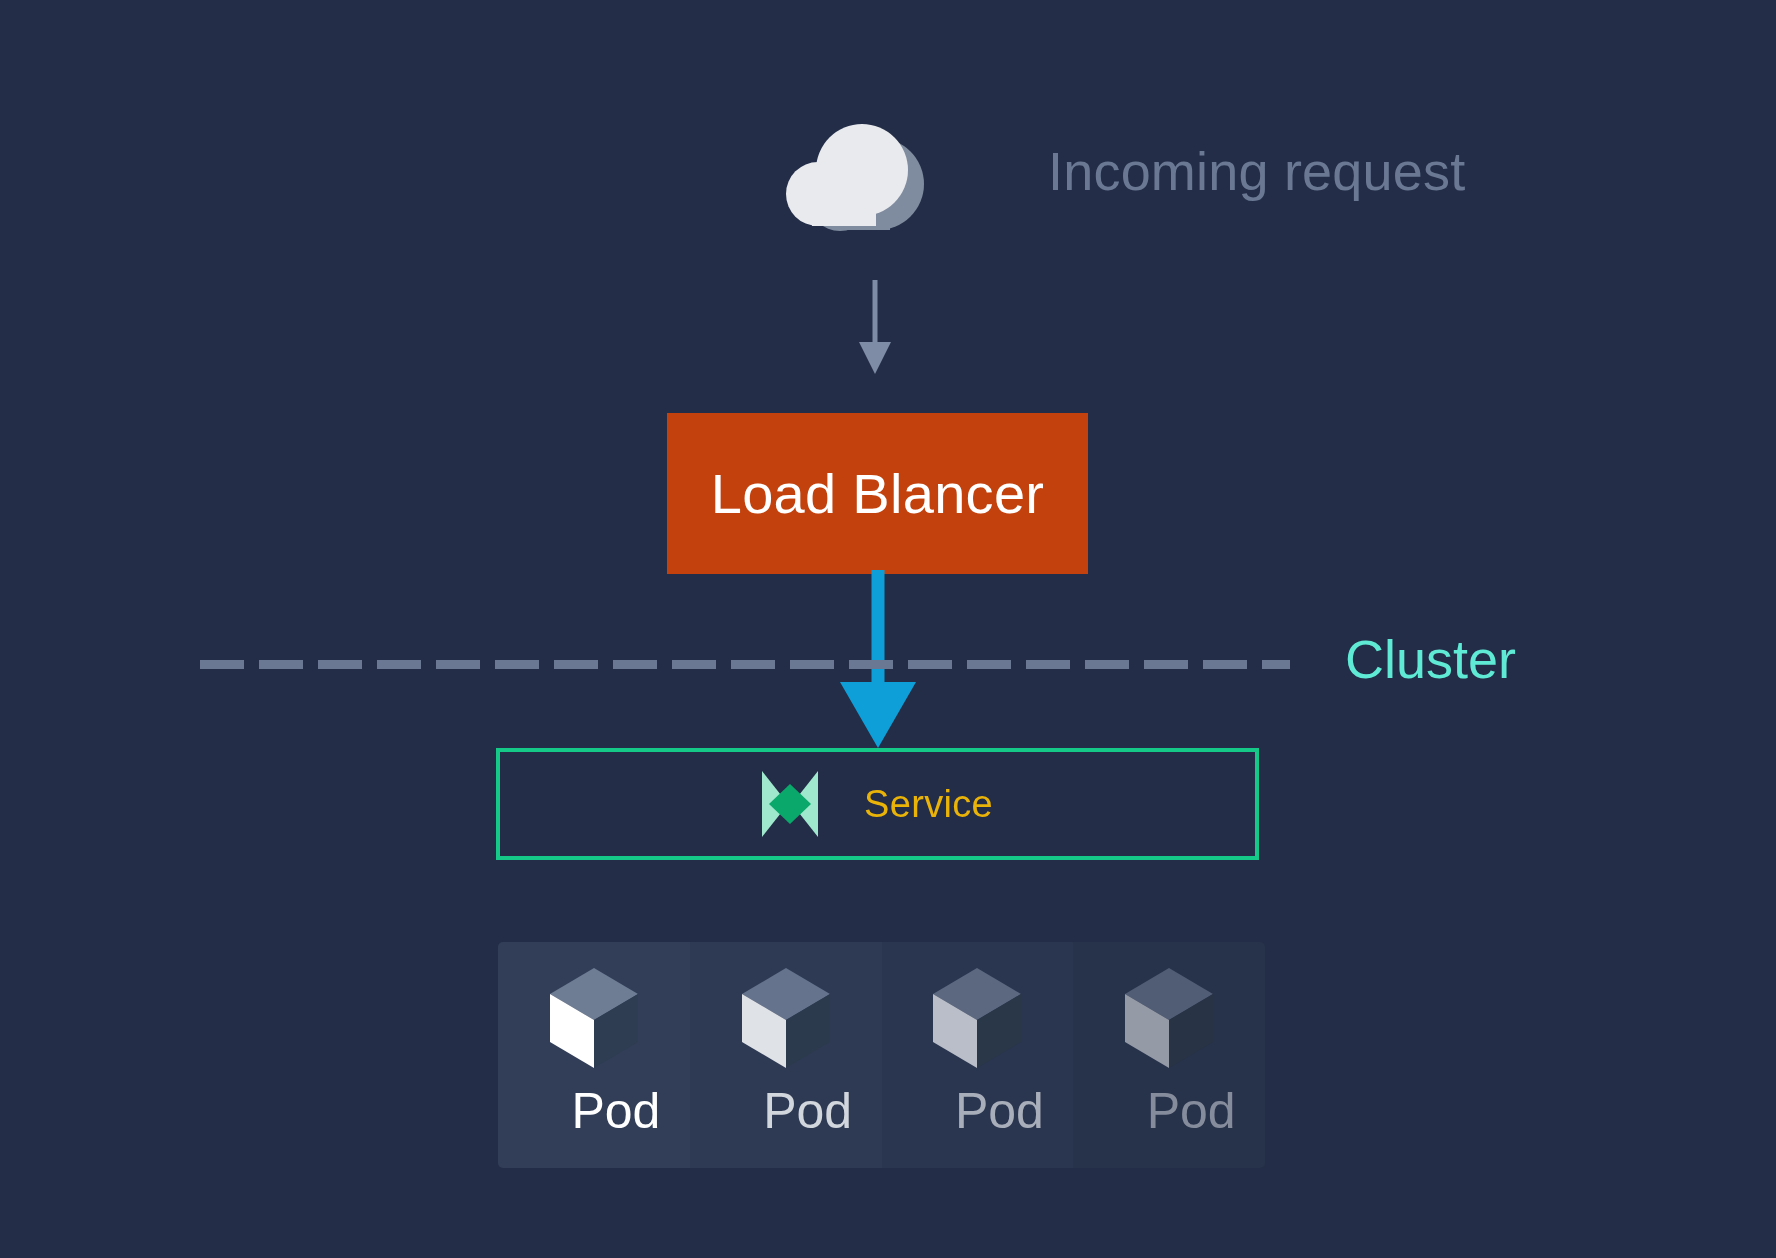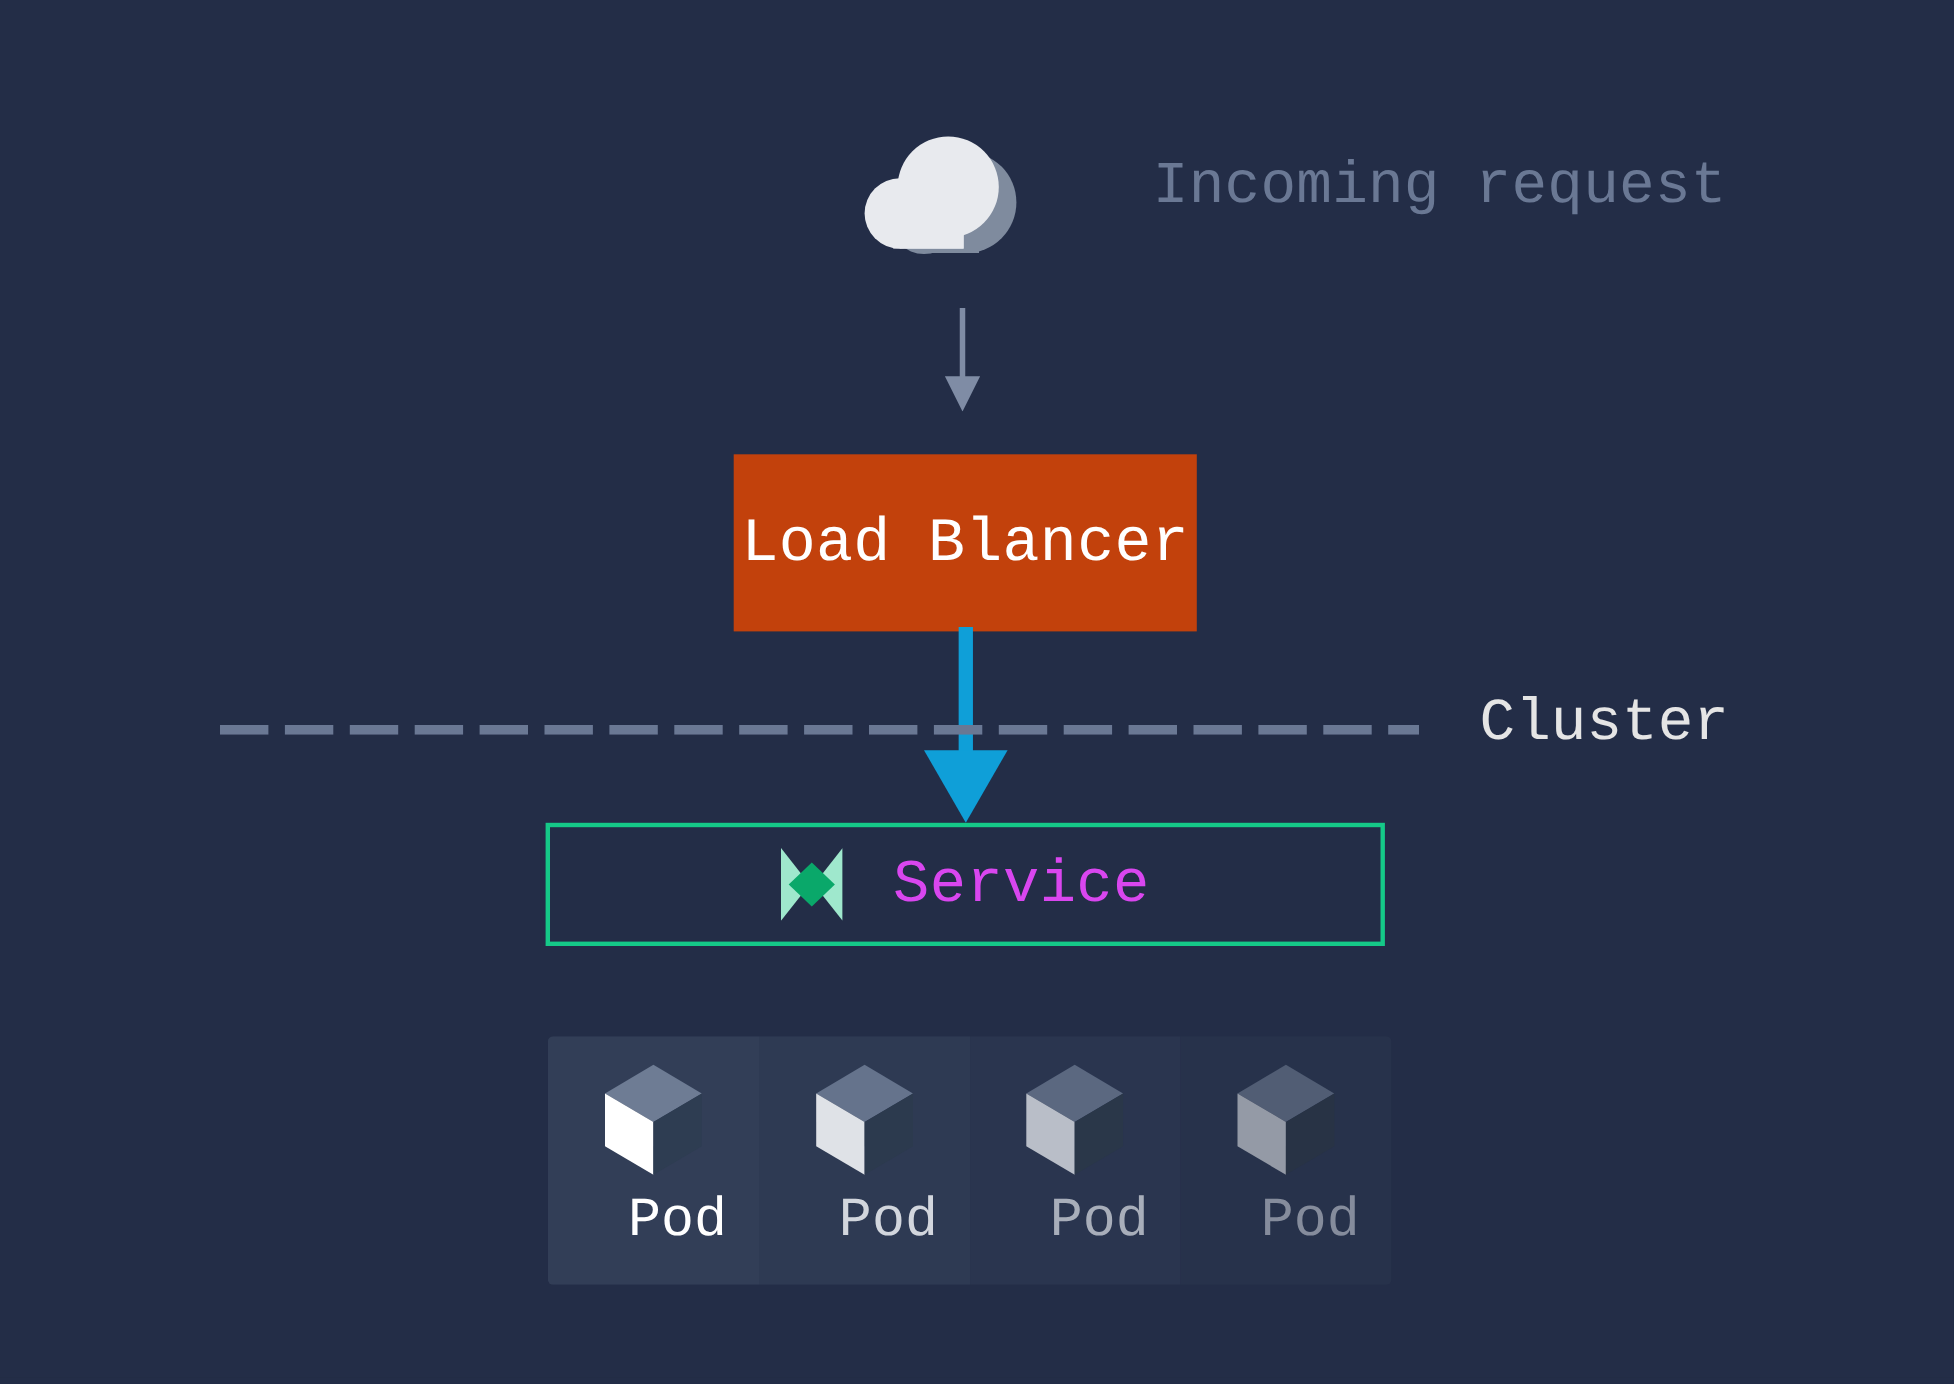--- a/index.html
+++ b/index.html
@@ -9,21 +9,20 @@
   }
   body {
     font-family: "Liberation Sans", sans-serif;
   }
   #canvas {
     position: relative;
     width: 1776px;
     height: 1252px;
     background: #232d47;
     overflow: hidden;
-    font-family: Liberation Mono, monospace;
   }
 
   
   #cloud-group {
     position: absolute;
     left: 778px;
     top: 122px;
     width: 170px;
     height: 110px;
   }
@@ -82,21 +81,21 @@
     left: 200px;
     top: 655px;
     width: 1090px;
     height: 9px;
   }
   #cluster-label {
     position: absolute;
     left: 1345px;
     top: 628px;
     font-size: 54px;
-    color: #e5e5e5;
+    color: #5eead4;
     white-space: nowrap;
   }
 
   
   #service-box {
     position: absolute;
     left: 496px;
     top: 748px;
     width: 763px;
     height: 112px;
@@ -106,22 +105,22 @@
     align-items: center;
     justify-content: center;
     gap: 46px;
   }
   #service-icon {
     width: 56px;
     height: 66px;
     flex: none;
   }
   #service-label {
-    font-size: 55px;
-    color: #d946ef;
+    font-size: 38px;
+    color: #eab308;
     white-space: nowrap;
     letter-spacing: 0.3px;
   }
 
   
   #pods-panel {
     position: absolute;
     left: 498px;
     top: 942px;
     width: 767px;

